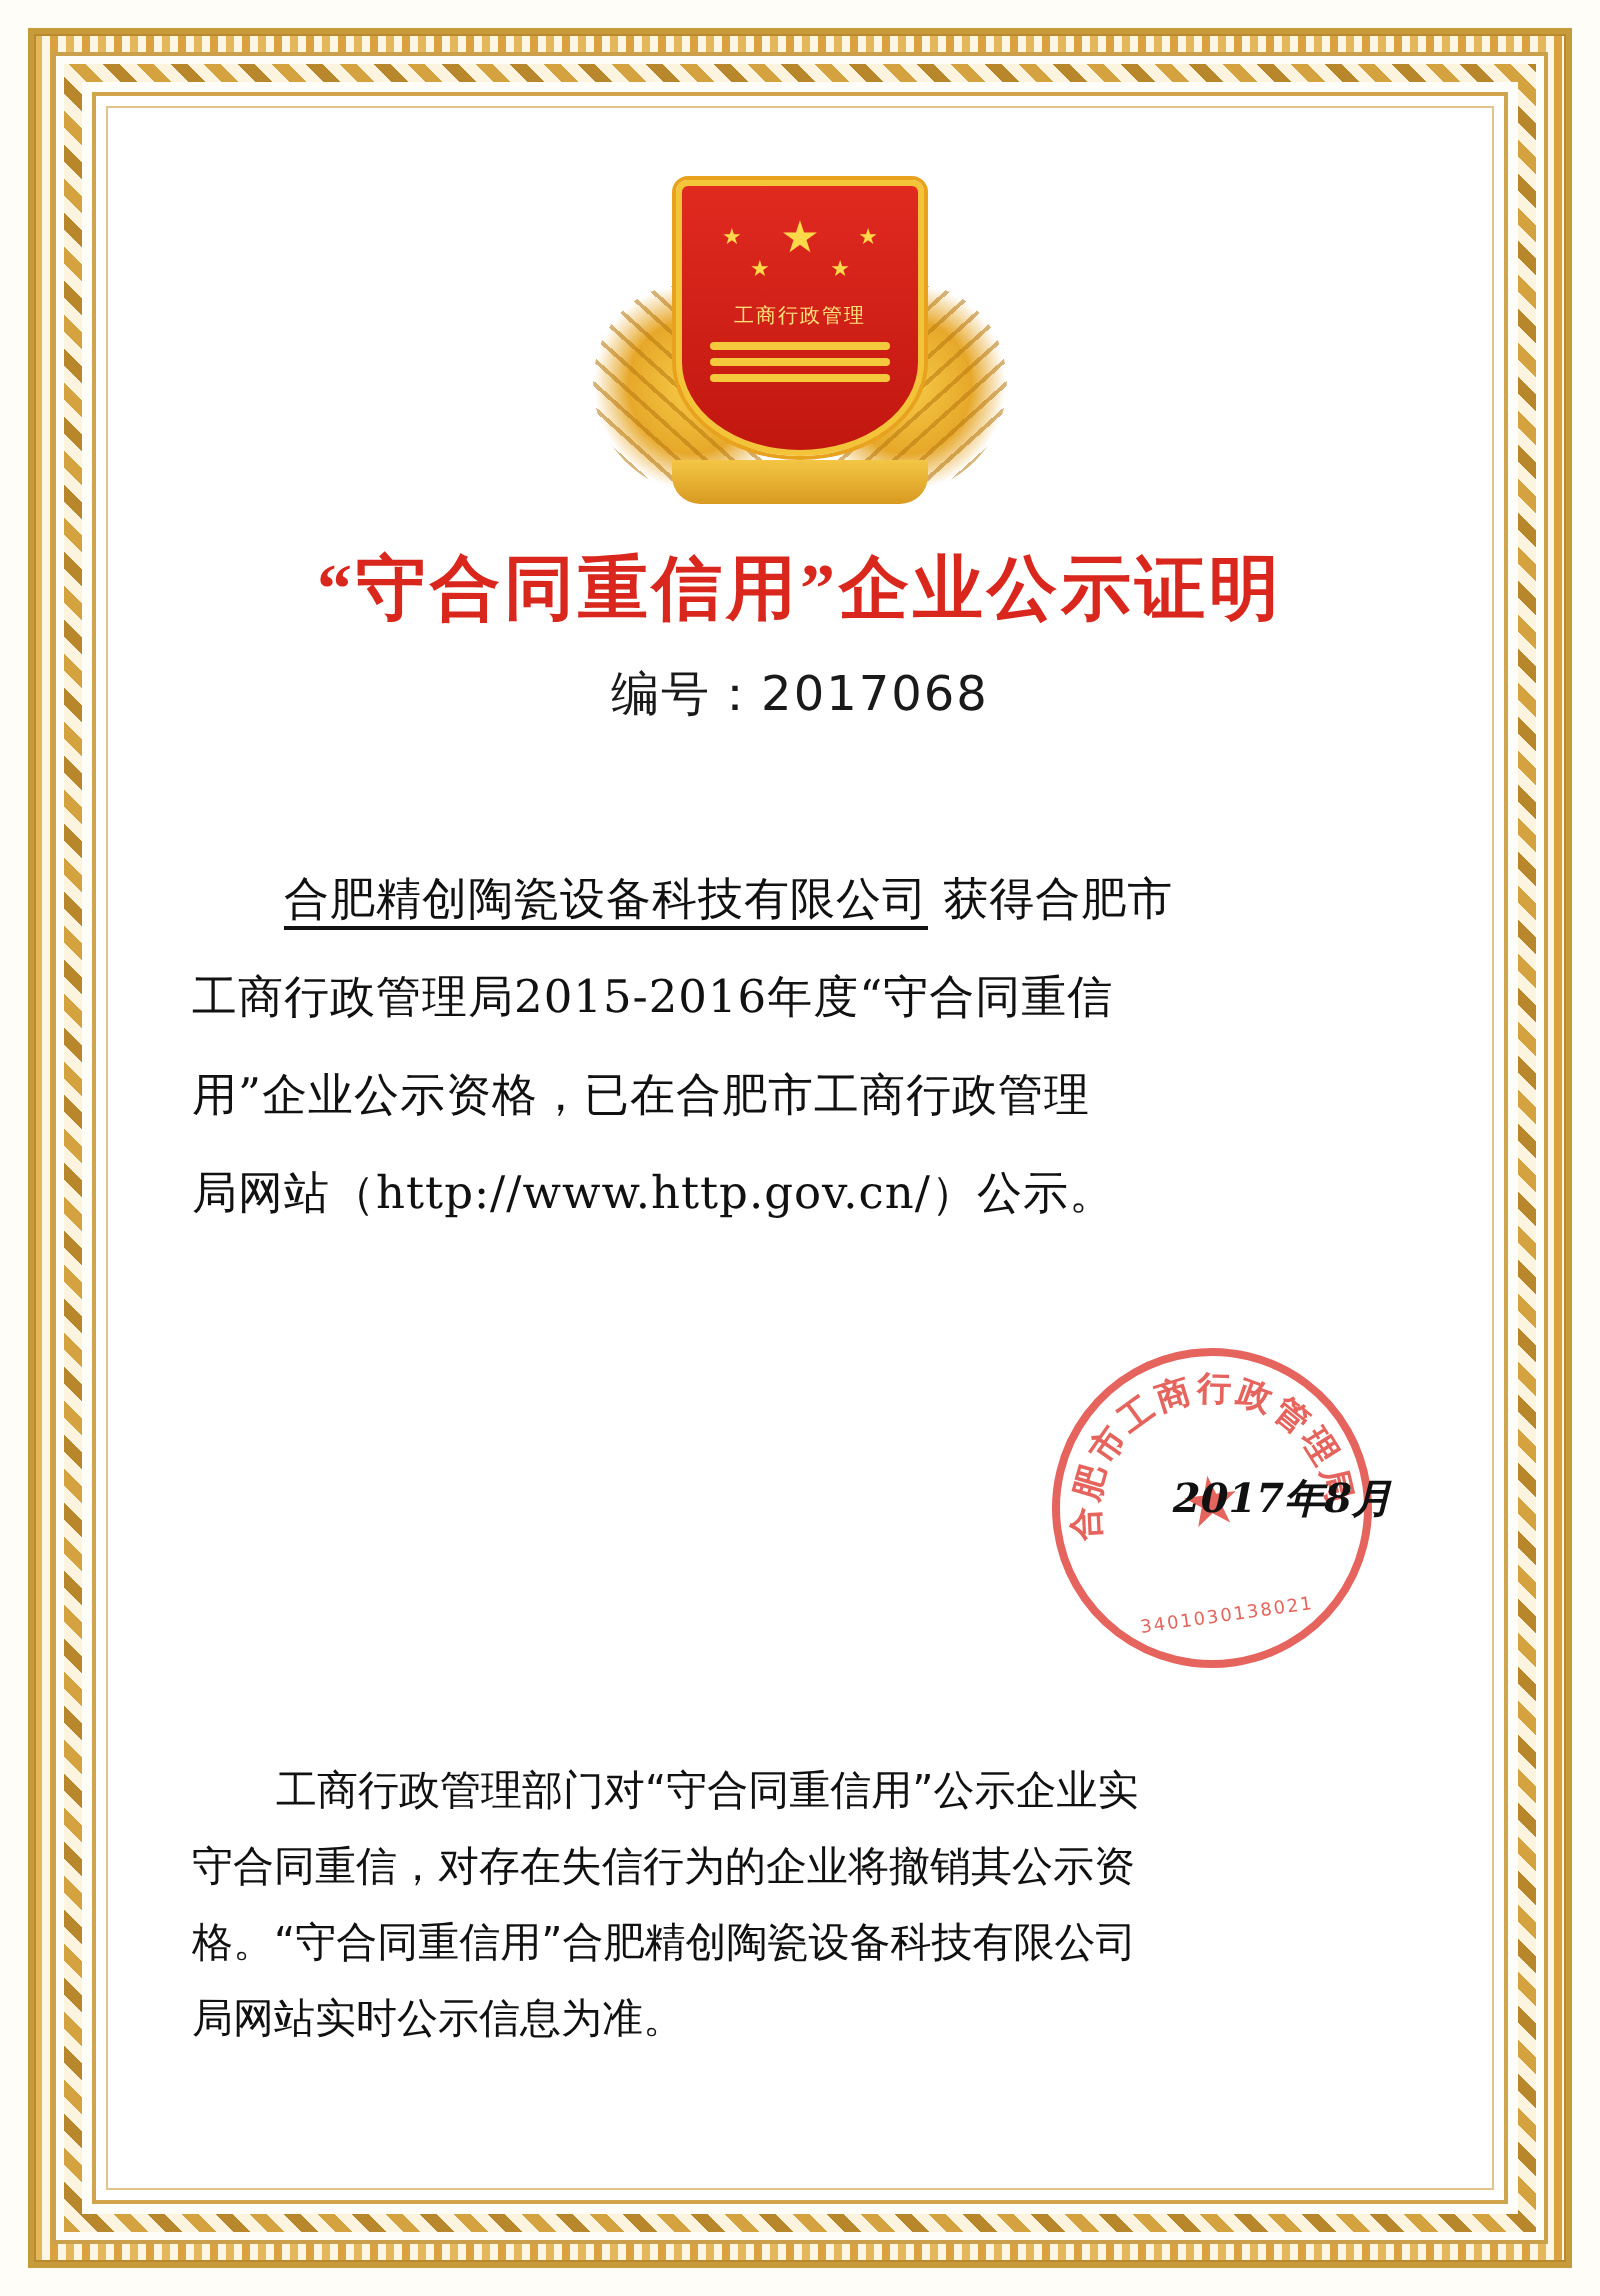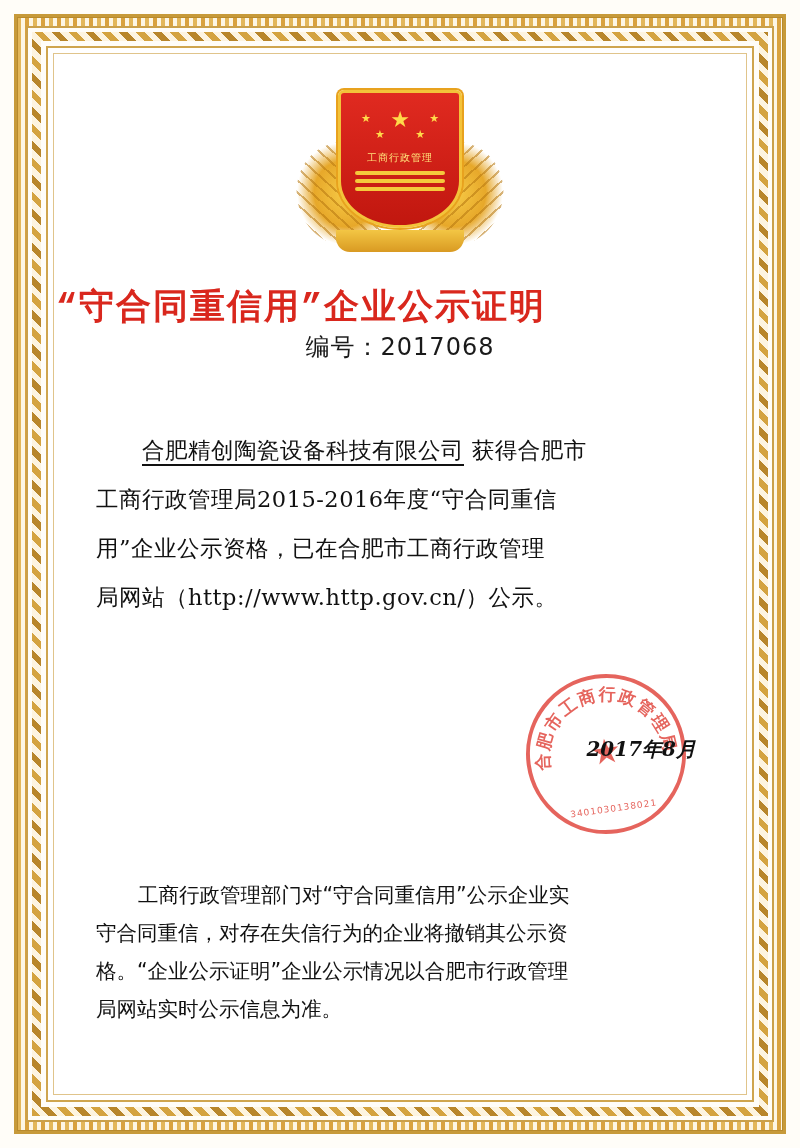--- a/index.html
+++ b/index.html
@@ -187,27 +187,26 @@
     background: linear-gradient(#f3c644, #d99a22);
     border-radius: 0 0 14px 14px;
   }
 
   
   .title {
     position: absolute;
     top: 215px;
     left: 0;
     right: 0;
-    text-align: left;
+    text-align: center;
     color: #d9271d;
     font-size: 35px;
     font-weight: bold;
     letter-spacing: 2px;
-    font-family: Liberation Mono, monospace;
-    margin-top: 12px;
+    font-family: Liberation Serif, serif;
   }
   .serial {
     position: absolute;
     top: 275px;
     left: 0;
     right: 0;
     text-align: center;
     color: #1a1a1a;
     font-size: 24px;
     letter-spacing: 1px;
@@ -361,18 +360,18 @@
       </svg>
       <div class="stamp-star">★</div>
       <div class="stamp-code">3401030138021</div>
     </div>
 
     <div class="date">2017年8月</div>
 
     <div class="footer-note">
       <span class="indent"></span><span>工商行政管理部门对“守合同重信用”公示企业实</span><br>
       <span>守合同重信，对存在失信行为的企业将撤销其公示资</span><br>
-      <span>格。“企业公示证明”企业公示情况以合肥市行政管理</span><br>
+      <span>格。“守合同重信用”合肥精创陶瓷设备科技有限公司</span><br>
       <span>局网站实时公示信息为准。</span>
     </div>
 
   </div>
 </div>
 
 </body></html>

